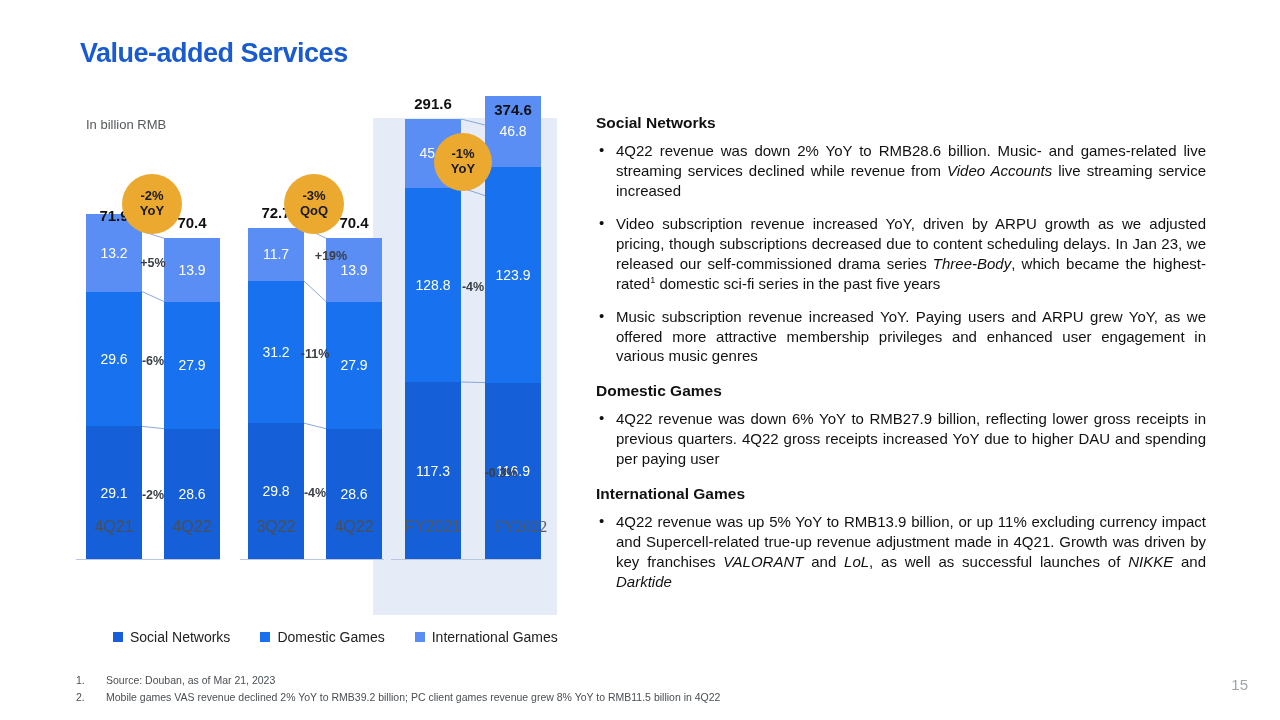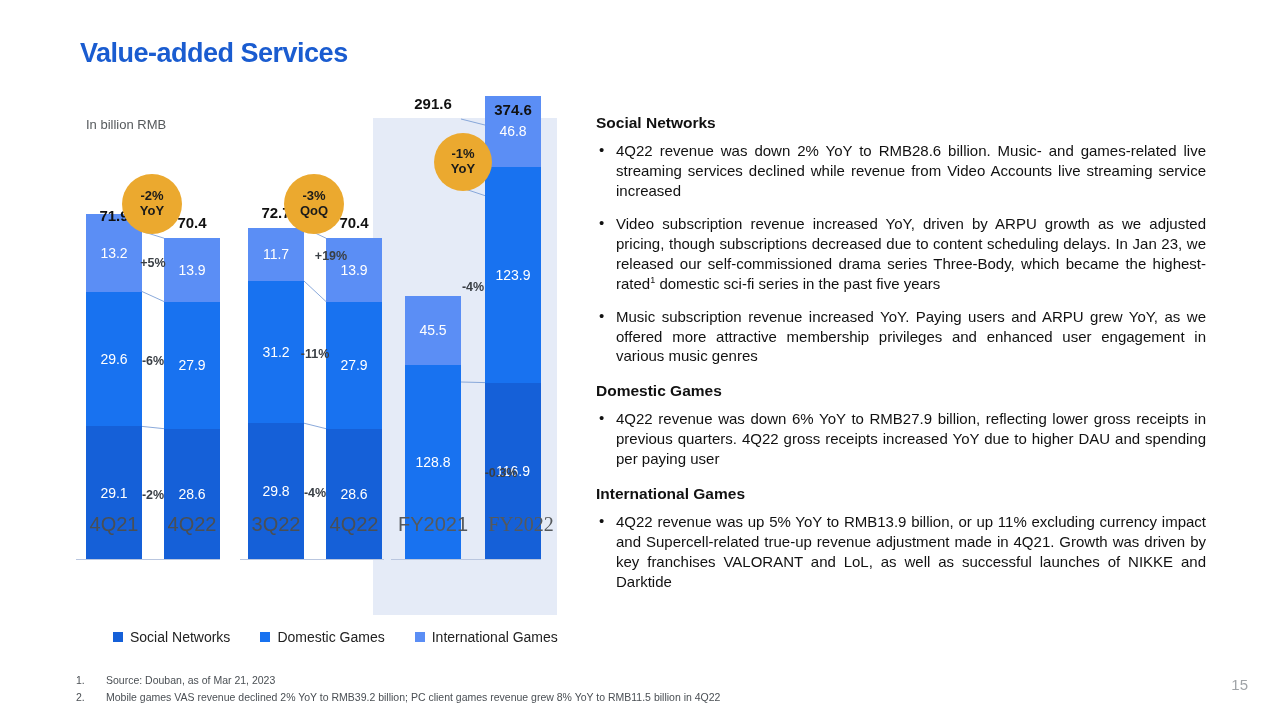--- a/index.html
+++ b/index.html
@@ -56,21 +56,21 @@
   .seg.dom   { background:#1872F0; }
   .seg.soc   { background:#1560D8; }
 
   .bar-total {
     position:absolute; width:80px; text-align:center;
     font-size:15px; font-weight:bold; color:#111;
   }
 
   .cat-label {
     position:absolute; width:90px; text-align:center;
-    font-size:20px; color:#4a4f54;
+    font-size:16px; color:#4a4f54;
     bottom:24px;
   }
 
   
   .delta {
     position:absolute; text-align:center; width:46px;
     font-size:12.5px; font-weight:bold; color:#3a3f45;
   }
 
   
@@ -108,21 +108,21 @@
   ul.bullets li {
     position:relative; padding-left:20px; margin-bottom:13px;
     font-size:15px; line-height:1.33; text-align:justify;
     color:#111;
   }
   ul.bullets li:before {
     content:"\2022"; position:absolute; left:3px; top:-1px;
     font-size:15px; color:#111;
   }
   ul.bullets li:last-child { margin-bottom:0; }
-  .it { }
+  .it { font-style:italic; }
   sup { font-size:9px; vertical-align:super; }
 
   
   #footnotes {
     position:absolute; left:76px; top:672px; width:1060px;
     font-size:10.5px; color:#4a4f54; line-height:1.62;
   }
   .fn-row { display:flex; }
   .fn-num { width:30px; flex:none; }
 
@@ -226,20 +226,23 @@
         <div>QoQ</div>
       </div>
       <div class="group" style="left: 315px; width: 150px; height: 400px;">
         <div class="baseline"></div>
         <div class="bar" style="left: 14px;">
           <div class="seg intl" style="height: 68.6557px;">
             <span>45.5</span>
           </div>
           <div class="seg dom" style="height: 194.348px;">
             <span>128.8</span>
+          </div>
+          <div class="seg soc" style="height: 176.996px;">
+            <span>117.3</span>
           </div>
         </div>
         <div class="bar-total" style="left: 2px; bottom: 448px;">291.6</div>
         <div class="cat-label" style="left: -3px; color: rgb(85, 89, 92);">FY2021</div>
         <div class="bar" style="left: 94px;">
           <div class="seg intl" style="height: 70.6173px;">
             <span>46.8</span>
           </div>
           <div class="seg dom" style="height: 216px;">
             <span>123.9</span>

